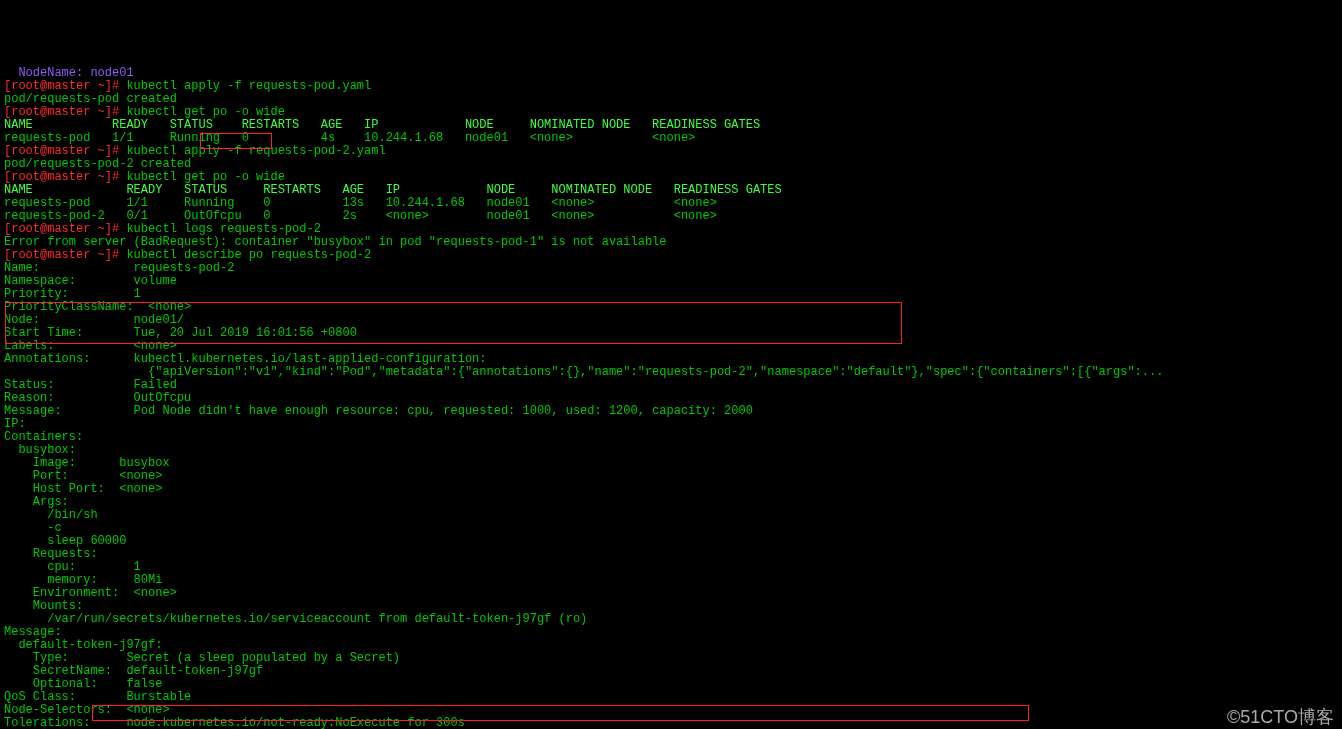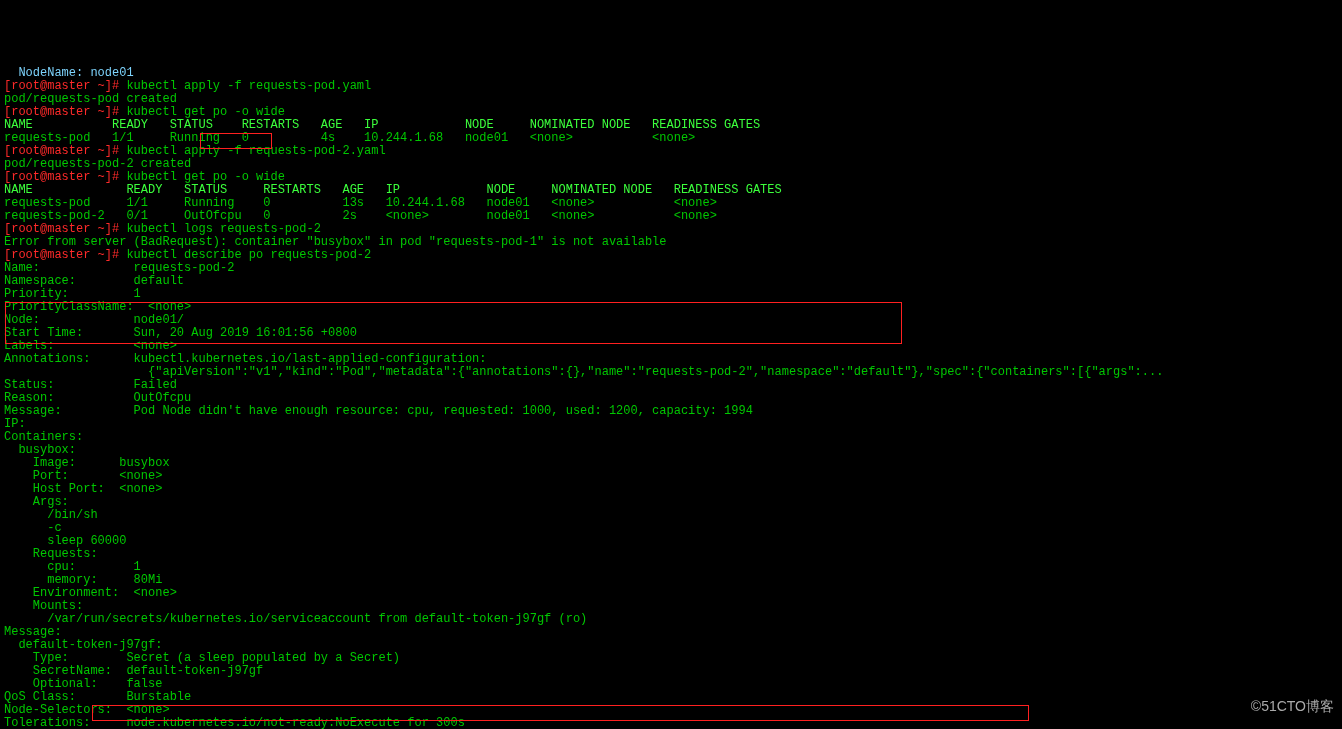--- a/index.html
+++ b/index.html
@@ -12,34 +12,34 @@
     line-height: 13px;
     width: 1342px;
     height: 729px;
     box-sizing: border-box;
     overflow: hidden;
     white-space: pre;
     position: relative;
   }
   .green  { color: #00c800; }
   .bgreen { color: #3cff3c; }
-  .purple { color: #7dd3fc; }
+  .purple { color: #8b5cf6; }
   .red    { color: #ff2a2a; }
   .box {
     border: 1px solid #ff2020;
     position: absolute;
     pointer-events: none;
   }
   .watermark {
     position: absolute;
     right: 8px;
-    bottom: 16px;
+    bottom: 5px;
     color: #aaa;
     font-family: sans-serif;
-    font-size: 14px;
+    font-size: 18px;
   }
 </style>
 </head>
 <body>
 
 
 
 <div>
 <span class="purple">  NodeName: node01</span>
 <span class="red">[root@master ~]#</span><span class="green"> kubectl apply -f requests-pod.yaml</span>
@@ -50,31 +50,31 @@
 <span class="red">[root@master ~]#</span><span class="green"> kubectl apply -f requests-pod-2.yaml</span>
 <span class="green">pod/requests-pod-2 created</span>
 <span class="red">[root@master ~]#</span><span class="green"> kubectl get po -o wide</span>
 <span class="bgreen">NAME             READY   STATUS     RESTARTS   AGE   IP            NODE     NOMINATED NODE   READINESS GATES</span>
 <span class="green">requests-pod     1/1     Running    0          13s   10.244.1.68   node01   &lt;none&gt;           &lt;none&gt;</span>
 <span class="green"><span>requests-pod-2   0/1     </span><span>OutOfcpu</span><span>   0          2s    &lt;none&gt;        node01   &lt;none&gt;           &lt;none&gt;</span></span>
 <span class="red">[root@master ~]#</span><span class="green"> kubectl logs requests-pod-2</span>
 <span class="green">Error from server (BadRequest): container "busybox" in pod "requests-pod-1" is not available</span>
 <span class="red">[root@master ~]#</span><span class="green"> kubectl describe po requests-pod-2</span>
 <span class="green">Name:             requests-pod-2</span>
-<span class="green">Namespace:        default</span>
+<span class="green">Namespace:        volume</span>
 <span class="green">Priority:         1</span>
 <span class="green">PriorityClassName:  &lt;none&gt;</span>
 <span class="green">Node:             node01/</span>
-<span class="green">Start Time:       Sun, 20 Aug 2019 16:01:56 +0800</span>
+<span class="green">Start Time:       Tue, 20 Jul 2019 16:01:56 +0800</span>
 <span class="green">Labels:           &lt;none&gt;</span>
 <span class="green">Annotations:      kubectl.kubernetes.io/last-applied-configuration:</span>
 <span class="green">                    {"apiVersion":"v1","kind":"Pod","metadata":{"annotations":{},"name":"requests-pod-2","namespace":"default"},"spec":{"containers":[{"args":...</span>
 <span class="green">Status:           Failed</span>
 <span class="green">Reason:           OutOfcpu</span>
-<span class="green">Message:          Pod Node didn't have enough resource: cpu, requested: 1000, used: 1200, capacity: 1994</span>
+<span class="green">Message:          Pod Node didn't have enough resource: cpu, requested: 1000, used: 1200, capacity: 2000</span>
 <span class="green">IP:               </span>
 <span class="green">Containers:</span>
 <span class="green">  busybox:</span>
 <span class="green">    Image:      busybox</span>
 <span class="green">    Port:       &lt;none&gt;</span>
 <span class="green">    Host Port:  &lt;none&gt;</span>
 <span class="green">    Args:</span>
 <span class="green">      /bin/sh</span>
 <span class="green">      -c</span>
 <span class="green">      sleep 60000</span>

